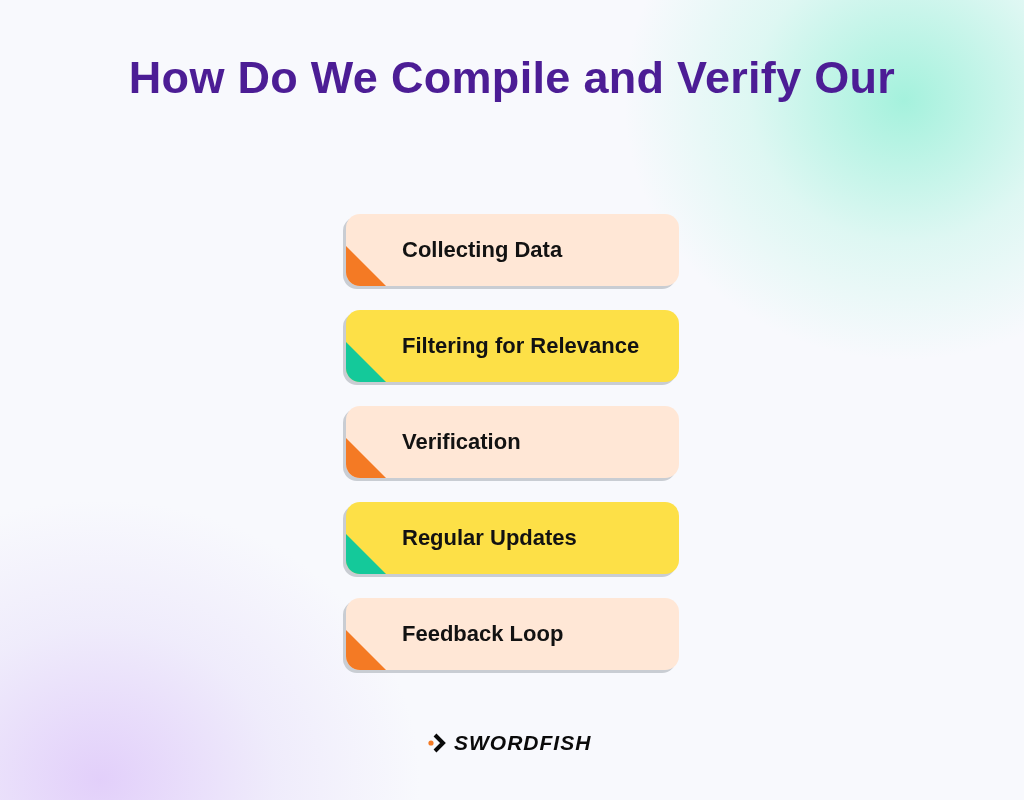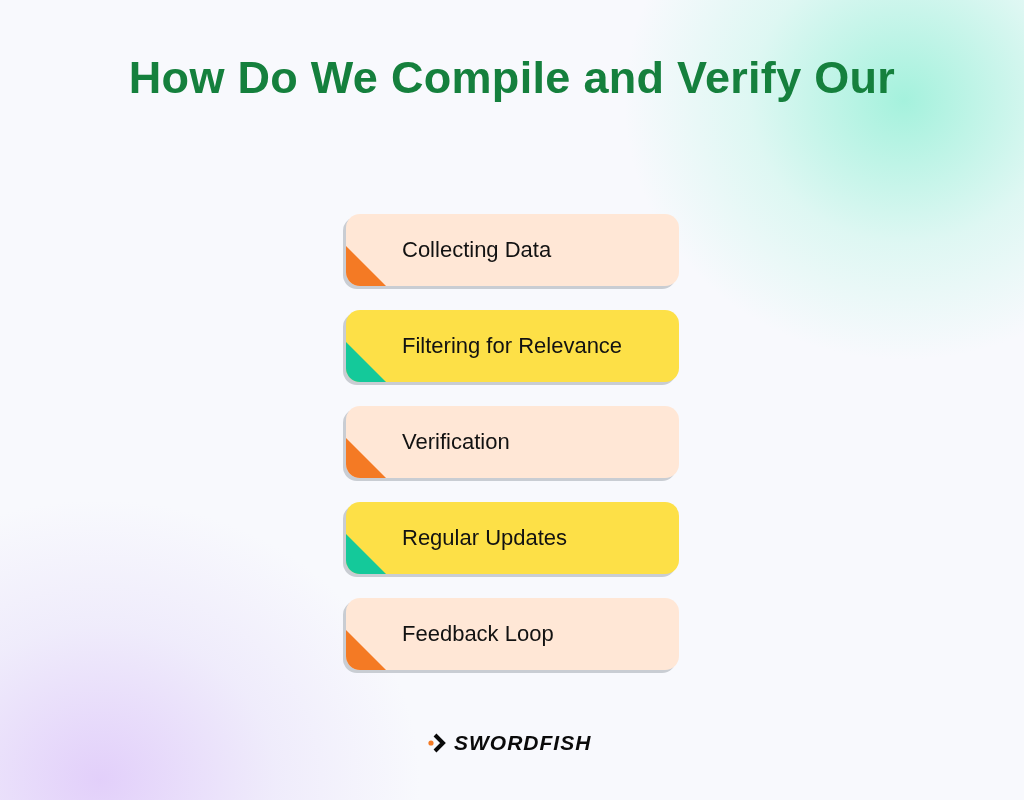--- a/index.html
+++ b/index.html
@@ -15,27 +15,28 @@
   }
   .glow-bl {
     position:absolute; left:-220px; bottom:-260px; width:640px; height:560px;
     border-radius:50%;
     background:radial-gradient(closest-side, rgba(225,205,250,0.95), rgba(232,225,250,0.55) 55%, rgba(248,249,253,0) 100%);
   }
   .title {
     position:absolute; left:0; right:0; top:52px; text-align:center;
     font-weight:700; font-size:45px; line-height:52px; letter-spacing:0.3px;
   }
-  .title .l1 { color:#15803d; display:block; }
+  .title .l1 { color:#4c1d95; display:block; }
   .title .l2 { color:#f57a2a; display:block; }
   .steps { position:absolute; left:346px; top:214px; width:333px; }
   .step {
     position:relative; height:72px; margin-bottom:24px; border-radius:14px;
     box-shadow:-3px 3px 0 #c9cdd3;
     overflow:hidden;
+    font-weight:bold;
   }
   .step.orange { background:#ffe7d6; }
   .step.teal { background:#fde047; }
   .step .corner {
     position:absolute; left:0; bottom:0; width:40px; height:40px;
     clip-path:polygon(0 0, 0 100%, 100% 100%);
   }
   .step.orange .corner { background:#f47a24; }
   .step.teal .corner { background:#14c99a; }
   .step .label {

